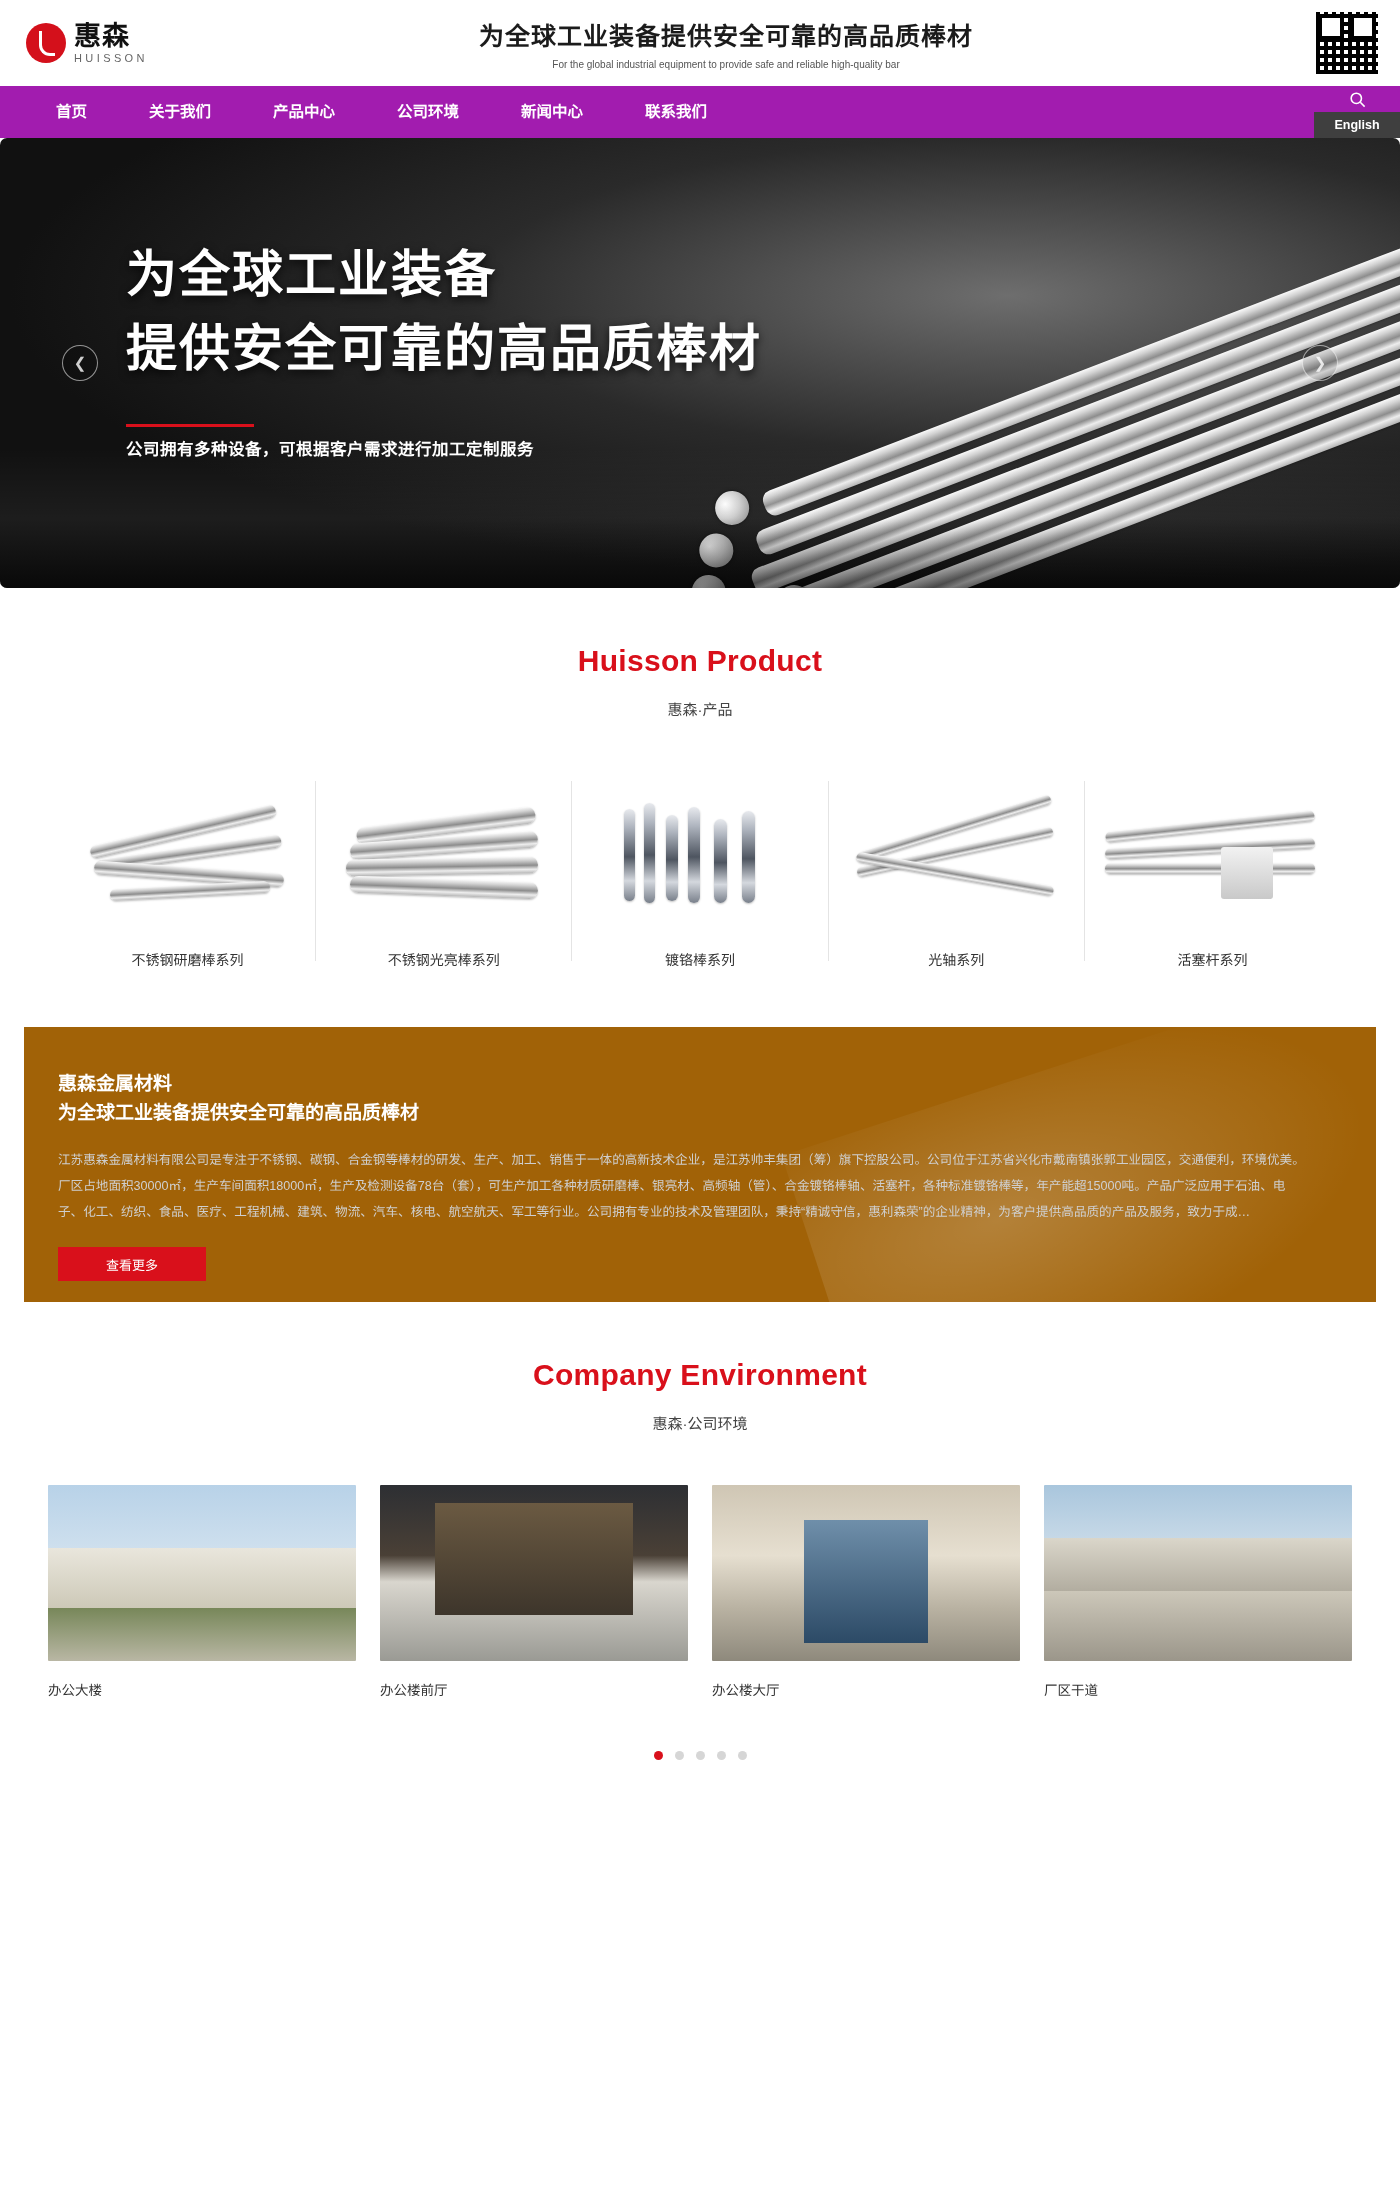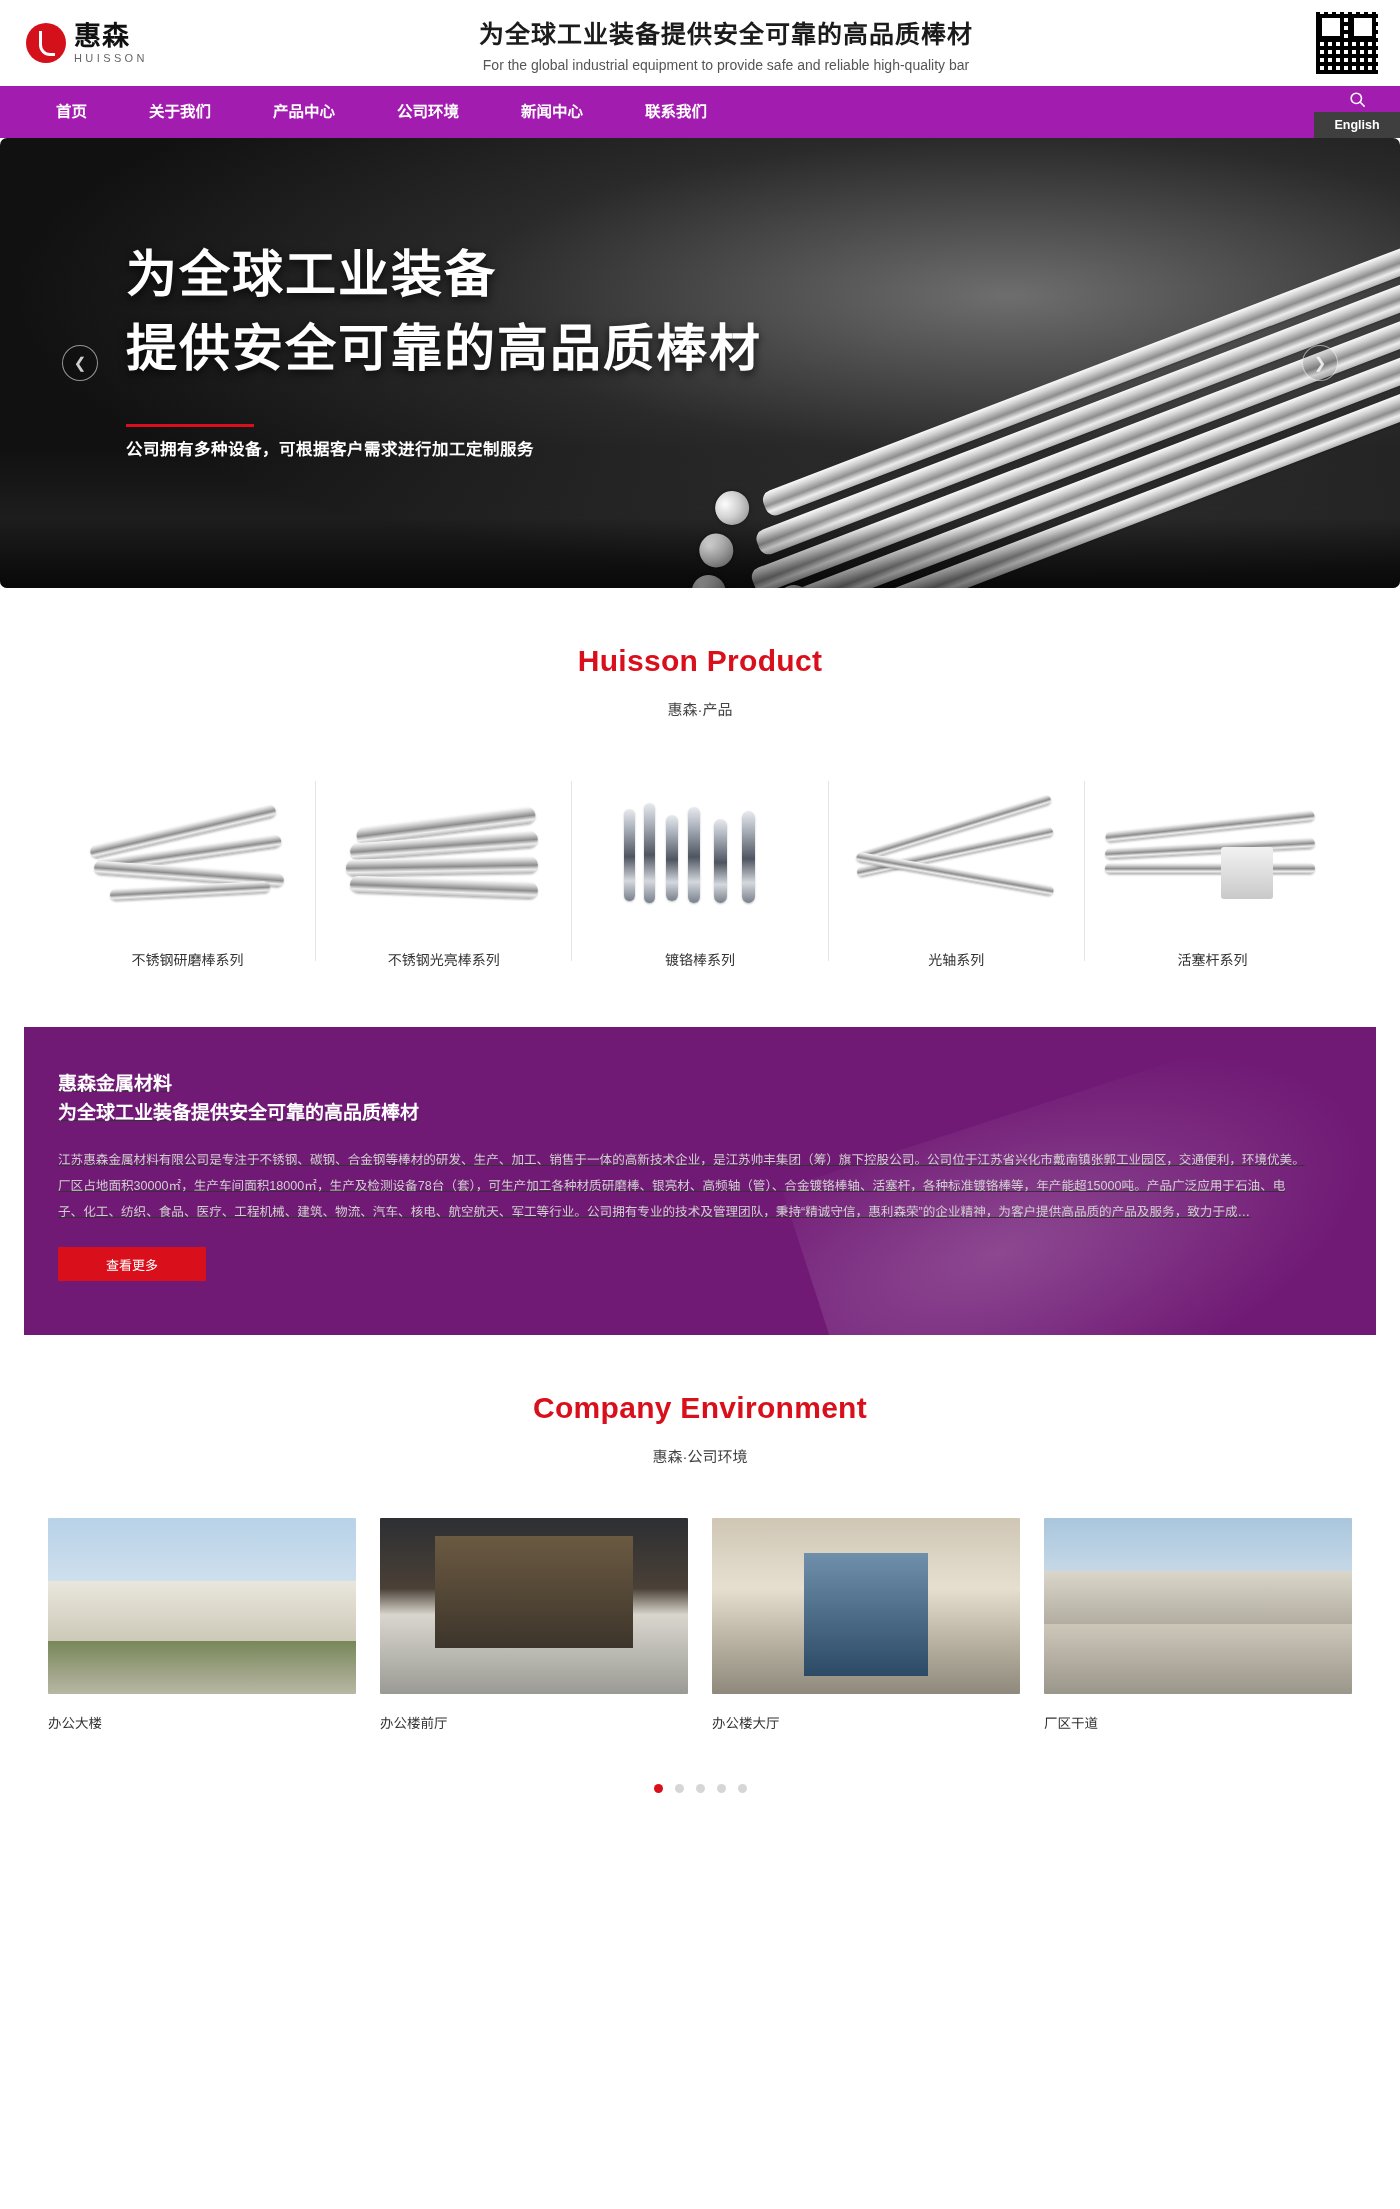--- a/index.html
+++ b/index.html
@@ -64,21 +64,21 @@
     margin-left: -40px;
   }
   .slogan-cn {
     font-size: 25px;
     font-weight: bold;
     color: #1b1b1b;
     letter-spacing: 1px;
     display: block;
   }
   .slogan-en {
-    font-size: 14px;
+    font-size: 10px;
     color: #555;
     margin-top: 7px;
     display: block;
   }
   .qr {
     width: 62px; height: 62px;
     margin-right: 22px;
     flex: 0 0 62px;
     background:
       repeating-linear-gradient(90deg,#000 0 4px,#fff 4px 8px),
@@ -276,26 +276,25 @@
   }
   .divider-v {
     width: 1px;
     background: #e4e4e4;
     margin: 8px 0;
   }
 
   
   .about {
     margin: 58px 24px 0;
-    background: #701a75;
+    background: #a16207;
     position: relative;
     overflow: hidden;
-    height: 308px;
+    height: 275px;
     padding: 42px 34px 0;
-    text-decoration: underline;
   }
   .about::after {
     content: "";
     position: absolute;
     right: -60px; bottom: -70px;
     width: 620px; height: 320px;
     background: radial-gradient(ellipse at 30% 40%, rgba(255,255,255,.20) 0%, rgba(255,255,255,0) 62%);
     transform: rotate(-18deg);
   }
   .about-h {

